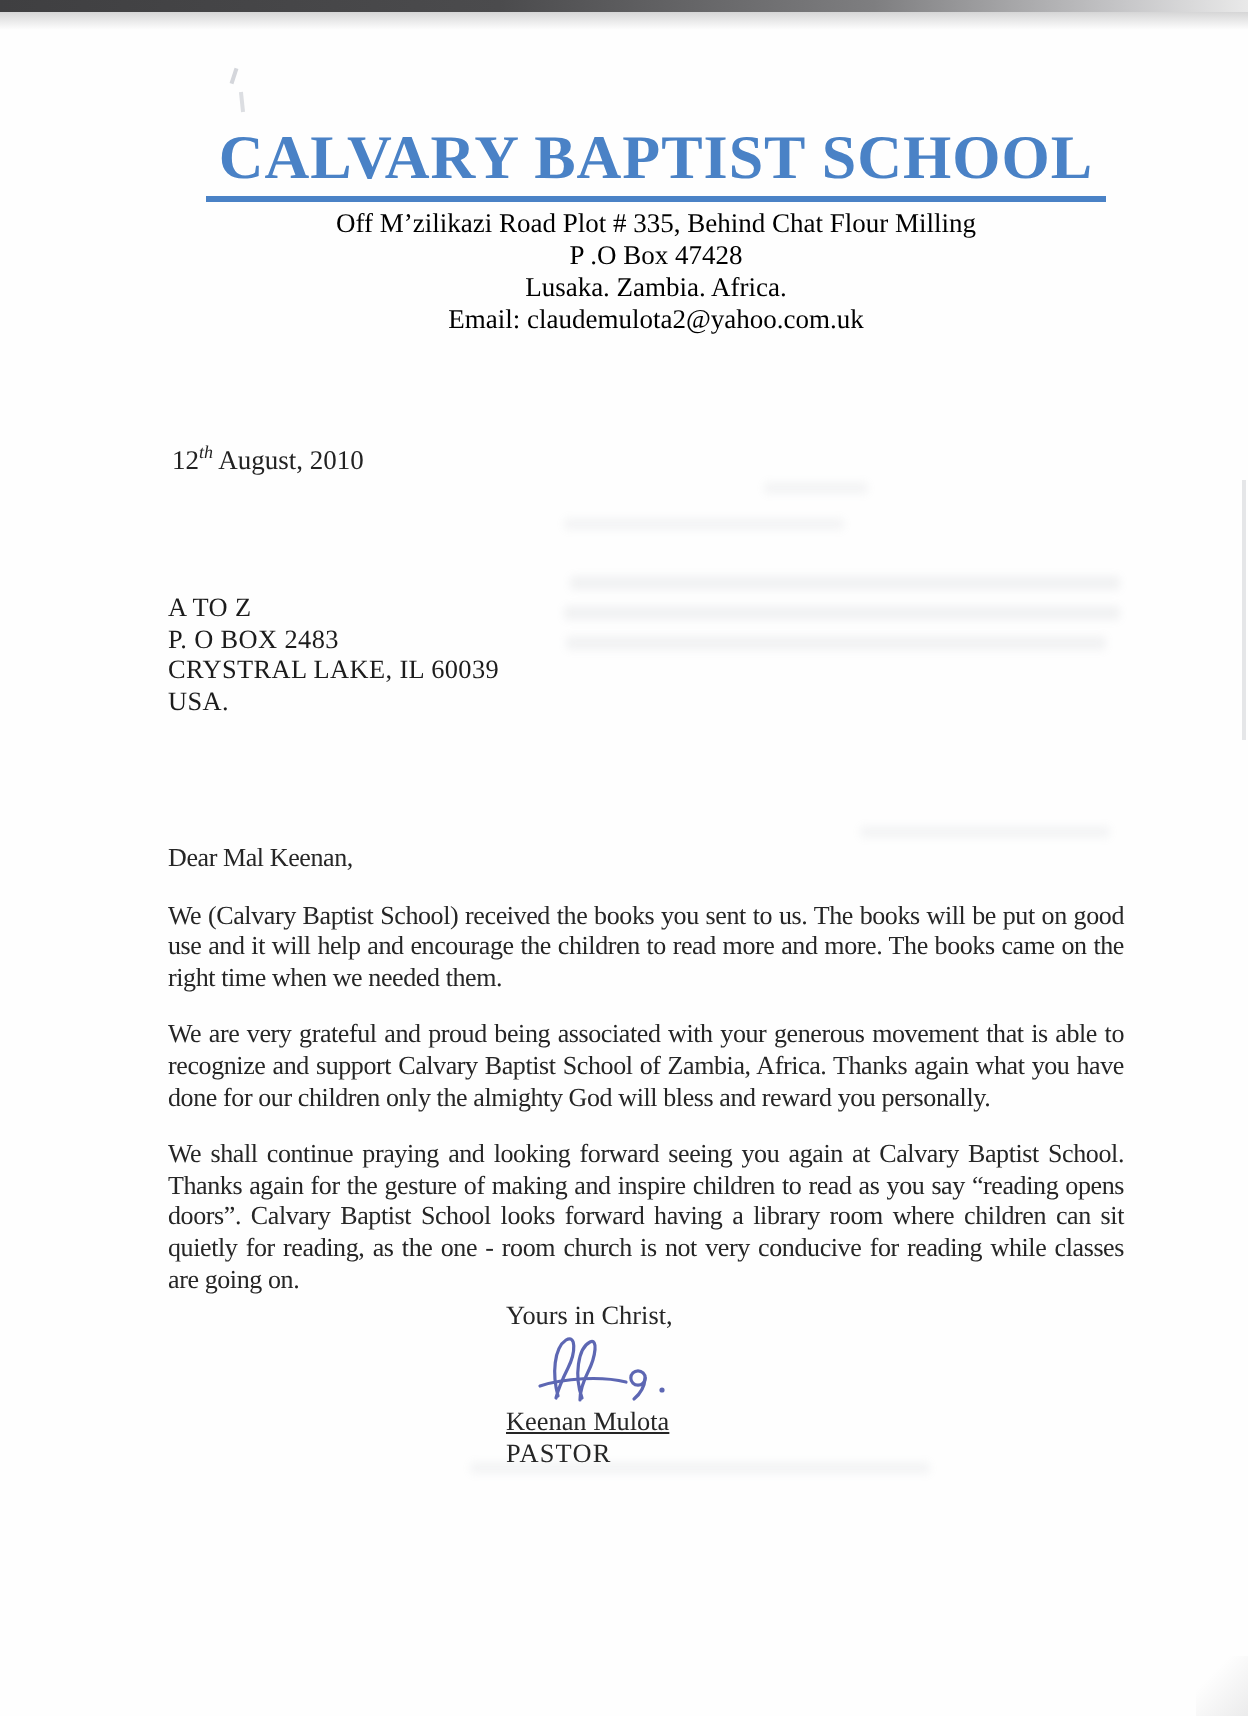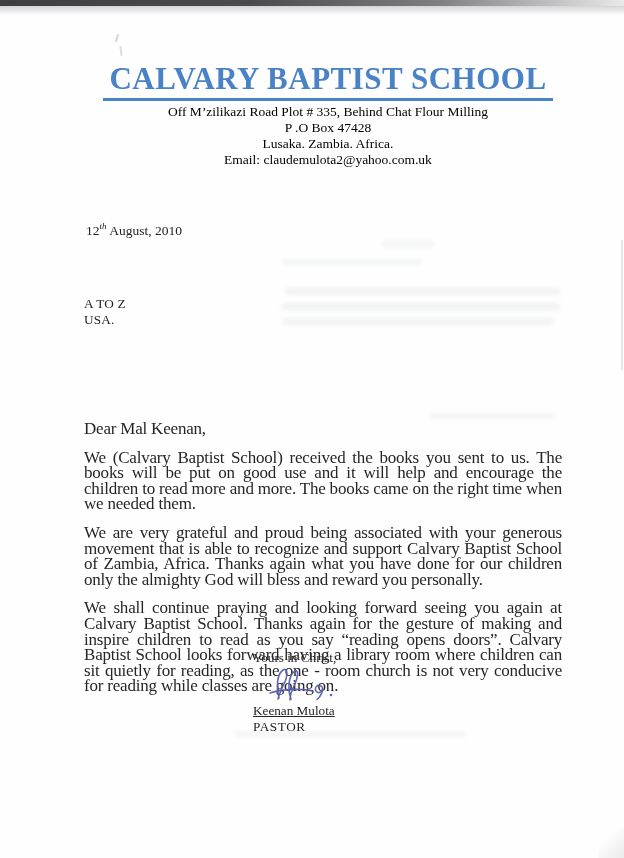--- a/index.html
+++ b/index.html
@@ -59,21 +59,21 @@
   
   .recipient {
     position: absolute; left: 84px; top: 296px;
     font-weight: normal; font-size: 13.2px; line-height: 15.6px;
     letter-spacing: 0.2px; color: #1c1c1c;
   }
 
   
   .letter-body {
     position: absolute; left: 84px; top: 421px; width: 478px;
-    font-size: 17px; line-height: 15.6px; letter-spacing: -0.2px;
+    font-size: 13px; line-height: 15.6px; letter-spacing: -0.2px;
     text-align: justify; color: #262626;
   }
   .letter-body .salutation { margin: 0 0 13px 0; text-align: left; }
   .letter-body p.para { margin: 0 0 13px 0; }
 
   
   .closing { position: absolute; left: 253px; top: 650px; width: 150px; text-align: left; font-size: 13.2px; color: #262626; }
   .sig-wrap { height: 37px; margin-top: 0; }
   .sig-wrap svg { margin-left: 14px; }
   .sig-name { text-decoration: underline; }
@@ -109,20 +109,22 @@
     <div class="sub">Lusaka. Zambia. Africa.</div>
     <div class="sub">Email: claudemulota2@yahoo.com.uk</div>
   </div>
 
   <div class="date-line">
     <span>12</span><sup>th</sup><span> August, 2010</span>
   </div>
 
   <div class="recipient">
     <div>A TO Z</div>
+    <div>P. O BOX 2483</div>
+    <div>CRYSTRAL LAKE, IL 60039</div>
     <div>USA.</div>
   </div>
 
   <div class="letter-body">
     <p class="salutation">Dear Mal Keenan,</p>
     <p class="para">We (Calvary Baptist School) received the books you sent to us. The books will be put on good use and it will help and encourage the children to read more and more. The books came on the right time when we needed them.</p>
     <p class="para">We are very grateful and proud being associated with your generous movement that is able to recognize and support Calvary Baptist School of Zambia, Africa. Thanks again what you have done for our children only the almighty God will bless and reward you personally.</p>
     <p class="para">We shall continue praying and looking forward seeing you again at Calvary Baptist School. Thanks again for the gesture of making and inspire children to read as you say “reading opens doors”. Calvary Baptist School looks forward having a library room where children can sit quietly for reading, as the one - room church is not very conducive for reading while classes are going on.</p>
   </div>
 

